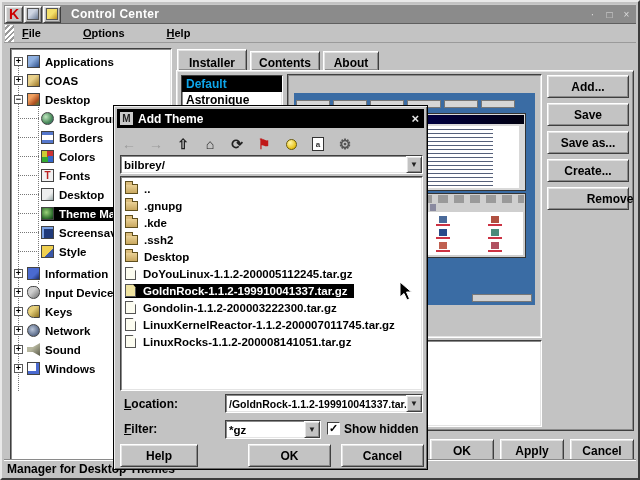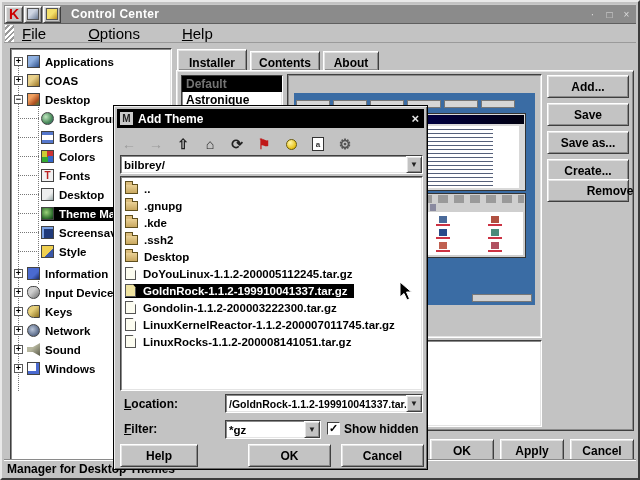--- a/index.html
+++ b/index.html
@@ -27,21 +27,21 @@
   .app-ic{background:linear-gradient(135deg,#f4e06a 50%,#b98c1e 100%);}
   .tb-title{color:#fff;font-size:12px;font-weight:bold;margin-left:10px;letter-spacing:.3px;}
   .tb-right{margin-left:auto;display:flex;margin-right:2px;}
   .tb-ctl{width:15px;height:15px;margin-left:2px;display:flex;align-items:center;justify-content:center;
     font-size:10px;color:#ddd;background:#8b8b8b;}
   
   .menubar{position:absolute;left:2px;top:22px;right:2px;height:19px;background:#c3c3c3;
     border-bottom:1px solid #9a9a9a;display:flex;align-items:center;}
   .drag-handle{width:9px;height:17px;margin-left:1px;
     background:repeating-linear-gradient(135deg,#fff 0 2px,#9a9a9a 2px 4px);}
-  .menu-item{font-size:15px;font-weight:normal;padding:14px 8px;display:inline-block;}
+  .menu-item{font-size:11px;font-weight:bold;padding:14px 8px;display:inline-block;}
   .menu-item::first-letter{text-decoration:underline;}
   .menu-gap{width:26px;}
   
   .tree{position:absolute;left:8px;top:46px;width:162px;height:416px;overflow:hidden;padding-top:3px;}
   .trow{height:19px;display:flex;align-items:center;white-space:nowrap;position:relative;}
   .trow .lbl{font-size:11.5px;font-weight:bold;padding:1px 3px;}
   .expander{width:9px;height:9px;margin-left:3px;margin-right:4px;background:#fff;border:1px solid #5a5a5a;
     font-size:9px;line-height:7px;text-align:center;font-weight:bold;flex:none;}
   .child-pad{width:21px;flex:none;border-bottom:1px dotted #777;height:1px;align-self:center;margin-left:7px;margin-right:2px;}
   .ticon{width:13px;height:13px;flex:none;border:1px solid #444;margin-right:2px;}
@@ -64,21 +64,21 @@
   .ic-keys{background:linear-gradient(135deg,#e6cf7a 40%,#8a6f1e 100%);border-radius:50% 0 0 50%;}
   .ic-network{background:radial-gradient(circle at 40% 40%,#b8c4d8,#5a6a88 70%);border-radius:50%;}
   .ic-sound{background:linear-gradient(135deg,#b8b8a0 40%,#5a5a48 100%);clip-path:polygon(0 30%,45% 30%,100% 0,100% 100%,45% 70%,0 70%);border:none;}
   .ic-windows{background:#fff;box-shadow:inset -3px -3px 0 #4a6ad0;}
   
   .tab{position:absolute;top:47px;height:21px;display:flex;align-items:flex-end;justify-content:center;
     font-size:12px;font-weight:bold;}
   .tabpanel{position:absolute;left:174px;top:68px;width:458px;height:361px;}
   .themelist{position:absolute;left:179px;top:73px;width:102px;height:352px;overflow:hidden;}
   .theme-item{font-size:12px;font-weight:bold;padding:1px 4px;white-space:nowrap;}
-  .theme-item.sel{background:#000;color:#737373;}
+  .theme-item.sel{background:#000;color:#0ea5e9;}
   .previewframe{position:absolute;left:285px;top:72px;width:255px;height:264px;background:#c3c3c3;}
   .descbox{position:absolute;left:285px;top:338px;width:255px;height:87px;}
   .sidebtn{position:absolute;left:545px;width:82px;height:23px;}
   .okrow-btn{position:absolute;top:437px;width:64px;height:24px;}
   .statusbar{position:absolute;left:2px;right:2px;bottom:2px;height:16px;background:#c3c3c3;
     border-top:1px solid #fff;display:flex;align-items:center;font-size:12px;font-weight:bold;padding-left:3px;
     box-shadow:0 -1px 0 #8a8a8a;}
   
   .mini-desktop{position:absolute;left:6px;top:18px;width:241px;height:212px;background:#3a6ca4;overflow:hidden;}
   .mini-taskstrip{position:absolute;left:2px;top:7px;height:9px;display:flex;gap:3px;}
@@ -352,21 +352,21 @@
       <div class="mini-panelstrip"></div>
     </div>
   </div>
 
   <div class="descbox sunken"></div>
 
   <div class="sidebtn btn raised" style="top:73px;">Add...</div>
   <div class="sidebtn btn raised" style="top:101px;">Save</div>
   <div class="sidebtn btn raised" style="top:129px;">Save as...</div>
   <div class="sidebtn btn raised" style="top:157px;">Create...</div>
-  <div class="sidebtn btn raised" style="top:177px;padding-left:44px;">Remove</div>
+  <div class="sidebtn btn raised" style="top:185px;padding-left:44px;">Remove</div>
 
   <div class="okrow-btn btn raised" style="left:428px;">OK</div>
   <div class="okrow-btn btn raised" style="left:498px;">Apply</div>
   <div class="okrow-btn btn raised" style="left:568px;">Cancel</div>
 
   <div class="statusbar">
     <span>Manager for Desktop Themes</span>
   </div>
 
   <div class="dialog">

